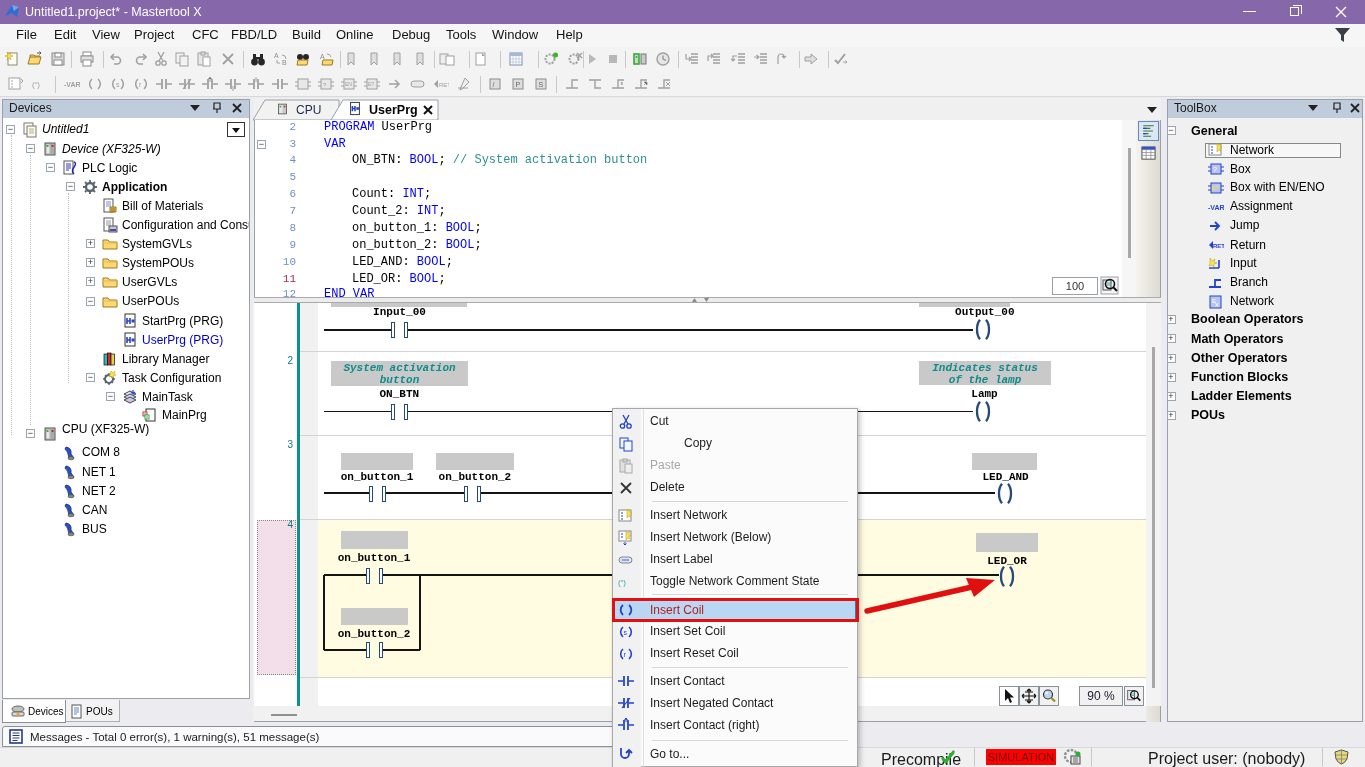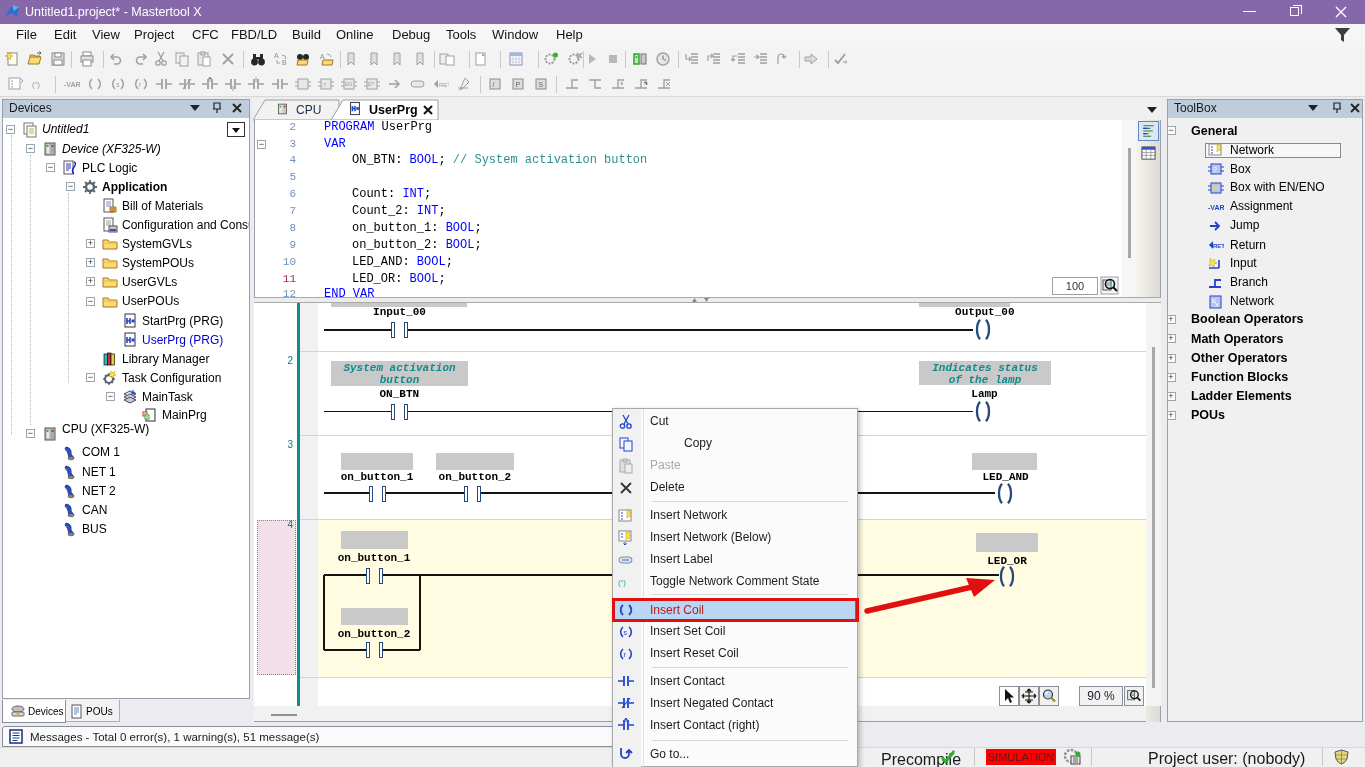--- a/index.html
+++ b/index.html
@@ -461,21 +461,21 @@
     <rect x="4" y="3" width="4" height="10" fill="#e8e8e8" stroke="#777" stroke-width="0.5"></rect>
     <rect x="9" y="3" width="3" height="10" fill="#aaa"></rect>
     <rect x="4.5" y="4" width="2" height="2" fill="#2db82d"></rect>
     <rect x="9.5" y="4" width="2" height="2" fill="#c03030"></rect>
   </svg>
 <div class="trow" style="left:62px;top:420px;">CPU (XF325-W)</div>
 <svg class="ti" style="left:62px;top:444.9px" width="16" height="16" viewBox="0 0 16 16">
     <path d="M4 2 Q10 3 9 9 L12 13 L7 13 Q6 6 3 4 Z" fill="#2a52c8" stroke="#10247a" stroke-width="0.8"></path>
     <ellipse cx="9" cy="13.2" rx="3" ry="1.6" fill="#888" stroke="#444" stroke-width="0.6"></ellipse>
   </svg>
-<div class="trow" style="left:82px;top:443.4px;">COM 1</div>
+<div class="trow" style="left:82px;top:443.4px;">COM 8</div>
 <svg class="ti" style="left:62px;top:464.3px" width="16" height="16" viewBox="0 0 16 16">
     <path d="M4 2 Q10 3 9 9 L12 13 L7 13 Q6 6 3 4 Z" fill="#2a52c8" stroke="#10247a" stroke-width="0.8"></path>
     <ellipse cx="9" cy="13.2" rx="3" ry="1.6" fill="#888" stroke="#444" stroke-width="0.6"></ellipse>
   </svg>
 <div class="trow" style="left:82px;top:462.8px;">NET 1</div>
 <svg class="ti" style="left:62px;top:483.3px" width="16" height="16" viewBox="0 0 16 16">
     <path d="M4 2 Q10 3 9 9 L12 13 L7 13 Q6 6 3 4 Z" fill="#2a52c8" stroke="#10247a" stroke-width="0.8"></path>
     <ellipse cx="9" cy="13.2" rx="3" ry="1.6" fill="#888" stroke="#444" stroke-width="0.6"></ellipse>
   </svg>
 <div class="trow" style="left:82px;top:481.8px;">NET 2</div>

